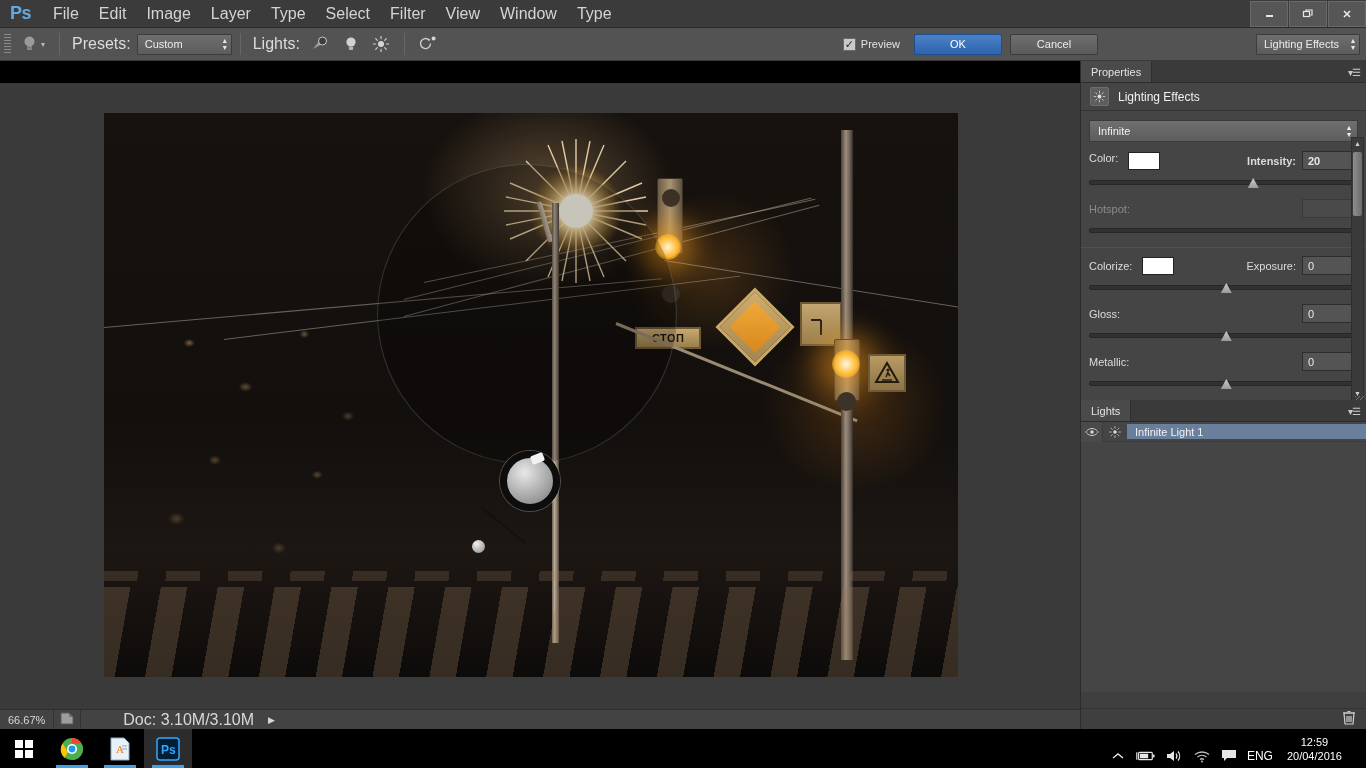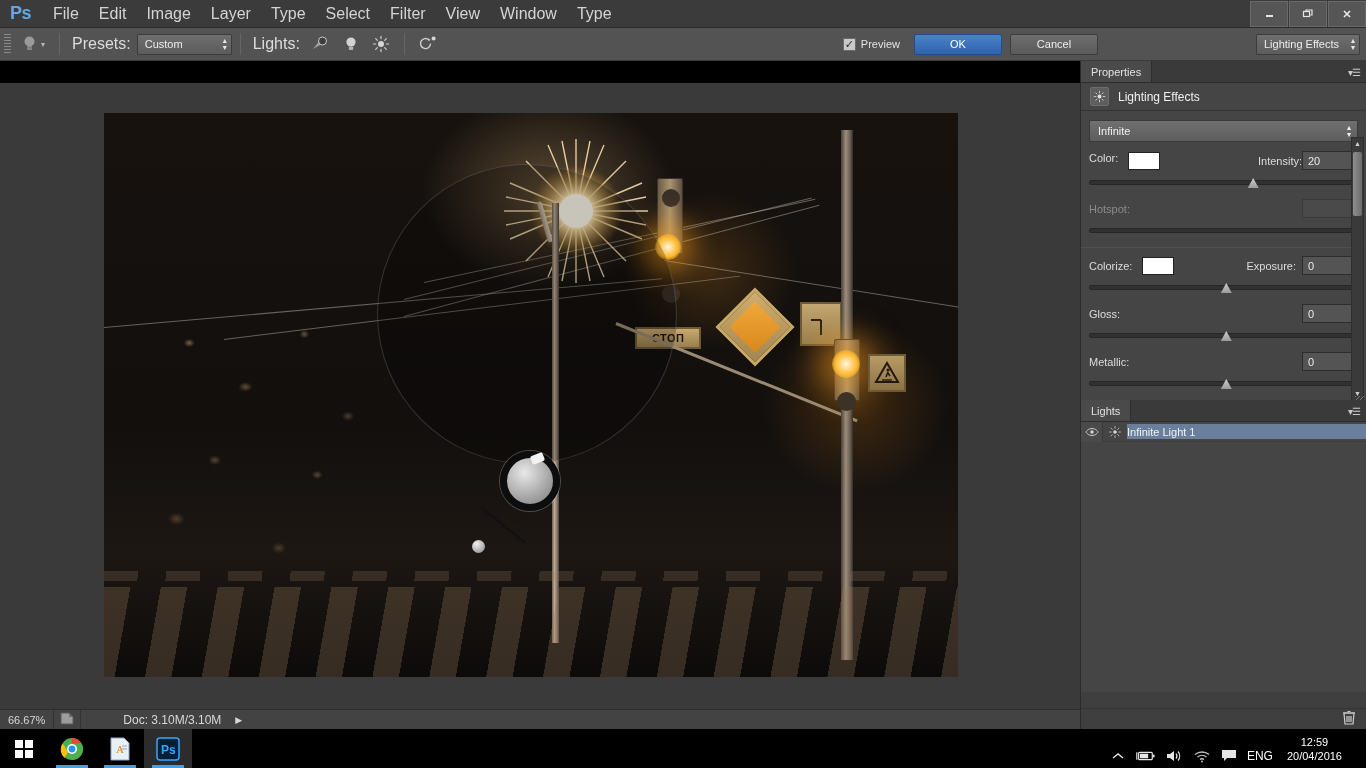--- a/index.html
+++ b/index.html
@@ -207,21 +207,21 @@
   }
 
   
   .statusbar {
     position: absolute; top: 709px; left: 0; width: 1080px; height: 20px;
     background: #434343; display: flex; align-items: center;
     border-top: 1px solid #2e2e2e;
   }
   .st-zoom { color: #d8d8d8; font-size: 11px; padding: 0 8px; min-width: 52px; }
   .st-sep { width: 1px; height: 20px; background: #333; }
-  .st-doc { color: #d8d8d8; font-size: 12px; padding: 0 8px; flex: 0 0 auto; margin-left: 34px;}
+  .st-doc { color: #d8d8d8; font-size: 16px; padding: 0 8px; flex: 0 0 auto; margin-left: 34px;}
   .st-arrow { color: #d8d8d8; font-size: 9px; padding: 0 6px; }
 
   
   .rightdock {
     position: absolute; top: 61px; left: 1080px; width: 286px; height: 668px;
     background: #3f3f3f; border-left: 1px solid #2b2b2b;
   }
   .dock-collapse {
     position: absolute; right: 0; top: 0; width: 21px; height: 22px;
     background: #434343; color: #c2c2c2; font-size: 9px;
@@ -301,21 +301,21 @@
   .light-row.selected .light-name-cell { background: #6a7f9c; }
   .eye-cell {
     width: 22px; height: 20px; display: flex; align-items: center; justify-content: center;
     border-right: 1px solid #3a3a3a; background: #4a4a4a;
   }
   .light-ico-cell {
     width: 24px; height: 20px; display: flex; align-items: center; justify-content: center;
   }
   .light-name-cell {
     flex: 1; height: 15px; display: flex; align-items: center;
-    color: #f2f2f2; font-size: 11px;
+    padding-left: 8px; color: #f2f2f2; font-size: 11px;
   }
   .lights-footer {
     position: absolute; bottom: 0; left: 0; right: 0; height: 21px;
     background: #3f3f3f; border-top: 1px solid #333;
     display: flex; align-items: center; justify-content: flex-end; padding-right: 10px;
   }
 
   
   .taskbar {
     position: absolute; top: 729px; left: 0; width: 1366px; height: 39px;
@@ -558,21 +558,21 @@
         <div class="props-select">
           <span>Infinite</span>
           <span class="arrows" style="position:absolute;right:6px;top:50%;transform:translateY(-50%);font-size:8px;line-height:7px;text-align:center;">▴<br>▾</span>
         </div>
 
         <div class="ctl-row">
           <div style="display:flex;align-items:flex-start;gap:10px;">
             <span class="ctl-label">Color:</span>
             <span class="swatch"></span>
           </div>
-          <div style="display:flex;align-items:center;">
+          <div style="display:flex;align-items:center;gap:6px;font-weight:bold;">
             <span class="ctl-label">Intensity:</span>
             <span class="numbox">20</span>
           </div>
         </div>
         <div class="slider">
           <div class="slider-track"></div>
           <div class="slider-thumb" style="left:59%;"></div>
         </div>
 
         <div class="ctl-row">

